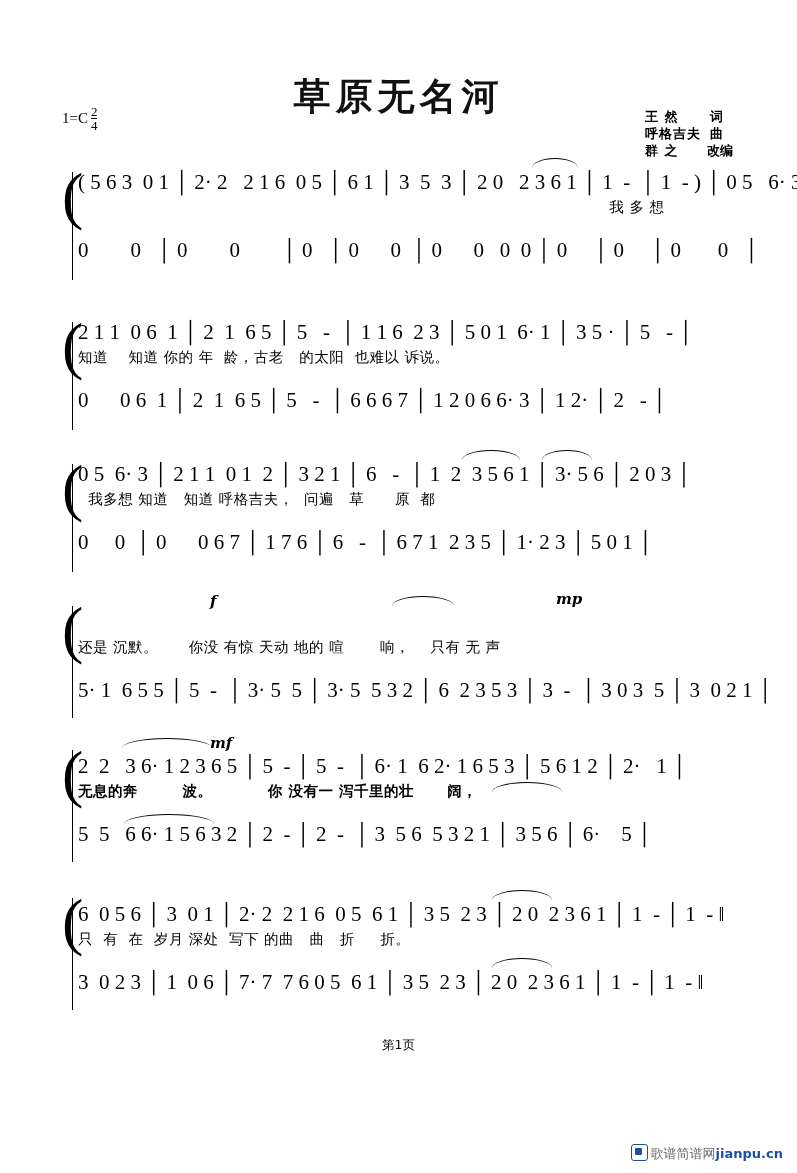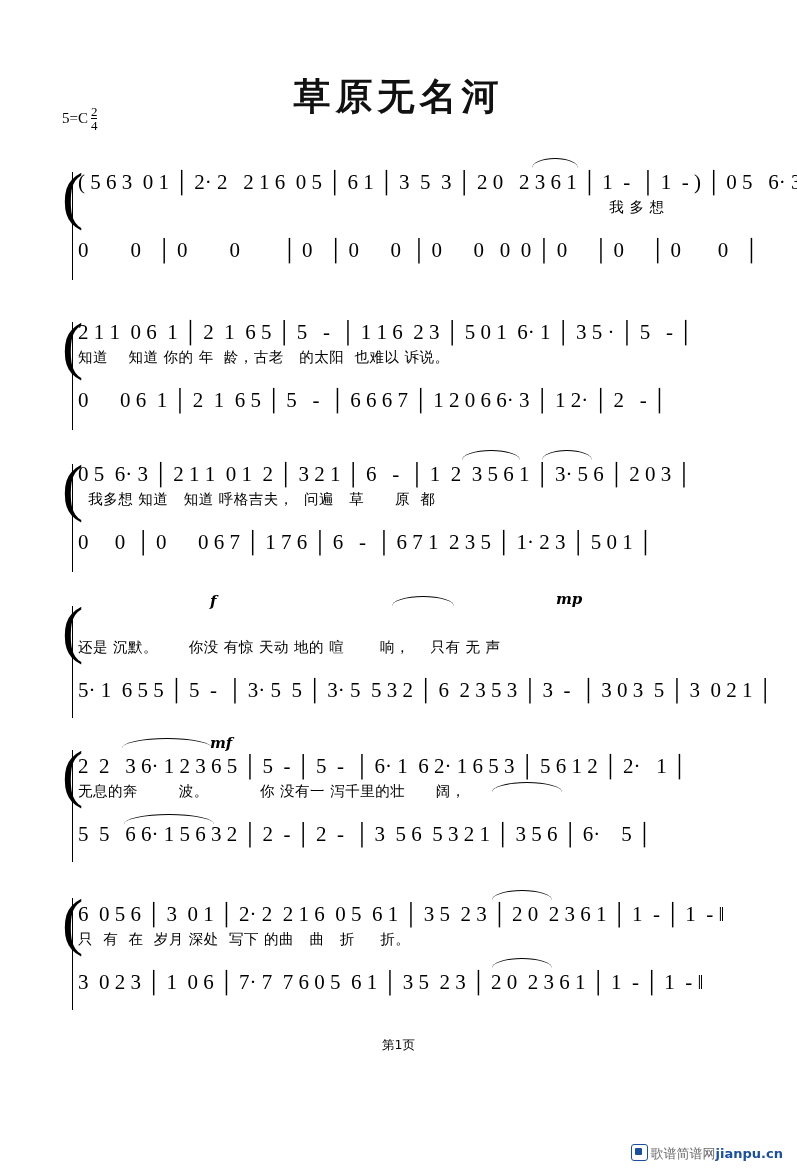--- a/index.html
+++ b/index.html
@@ -167,23 +167,28 @@
   }
 </style>
 </head>
 <body>
 
 <div class="sheet">
 
   <div class="title">草原无名河</div>
 
   <div class="keysig">
-    <span>5=C</span><span class="frac"><span class="num">2</span><span class="den">4</span></span>
-  </div>
-
+    <span>1=C</span><span class="frac"><span class="num">2</span><span class="den">4</span></span>
+  </div>
+
+  <div class="credits">
+    <span class="row"><span class="nm">王    然</span><span class="rl">词</span></span>
+    <span class="row"><span class="nm">呼格吉夫</span><span class="rl">曲</span></span>
+    <span class="row"><span class="nm">群  之</span><span class="rl">改编</span></span>
+  </div>
 
   <div class="system" style="top:170px; height:120px;">
     <div class="brace" style="top:-6px;">(</div>
     <div class="barline-left" style="top:2px; height:108px;"></div>
     <div class="staffrow" style="top:0px;">
       <span class="notes">( 5 6 3  0 1 │ 2· 2   2 1 6  0 5 │ 6 1 │ 3  5  3 │ 2 0   2 3 6 1 │ 1  -  │ 1  - ) │ 0 5   6· 3 │</span>
     </div>
     <div class="lyricrow" style="top:28px;">
       <span class="lyr">                                                                                                        我 多 想</span>
     </div>
@@ -237,21 +242,21 @@
     <div class="slur" style="left:330px; top:-8px; width:62px;"></div>
   </div>
 
   <div class="system" style="top:748px; height:130px;">
     <div class="brace" style="top:-6px;">(</div>
     <div class="barline-left" style="top:2px; height:112px;"></div>
     <div class="dyn" style="left:148px; top:-14px;">mf</div>
     <div class="staffrow" style="top:6px;">
       <span class="notes">2  2   3 6· 1 2 3 6 5 │ 5  - │ 5  -  │ 6· 1  6 2· 1 6 5 3 │ 5 6 1 2 │ 2·   1 │</span>
     </div>
-    <div class="lyricrow" style="top:34px;">
+    <div class="lyricrow" style="top:34px;font-weight:bold;">
       <span class="lyr">无息的奔        波。          你 没有一 泻千里的壮      阔，</span>
     </div>
     <div class="staffrow" style="top:74px;">
       <span class="notes">5  5   6 6· 1 5 6 3 2 │ 2  - │ 2  -  │ 3  5 6  5 3 2 1 │ 3 5 6 │ 6·    5 │</span>
     </div>
     <div class="slur" style="left:60px; top:-10px; width:90px;"></div>
     <div class="slur" style="left:62px; top:66px; width:90px;"></div>
     <div class="slur" style="left:430px; top:34px; width:70px;"></div>
   </div>
 

